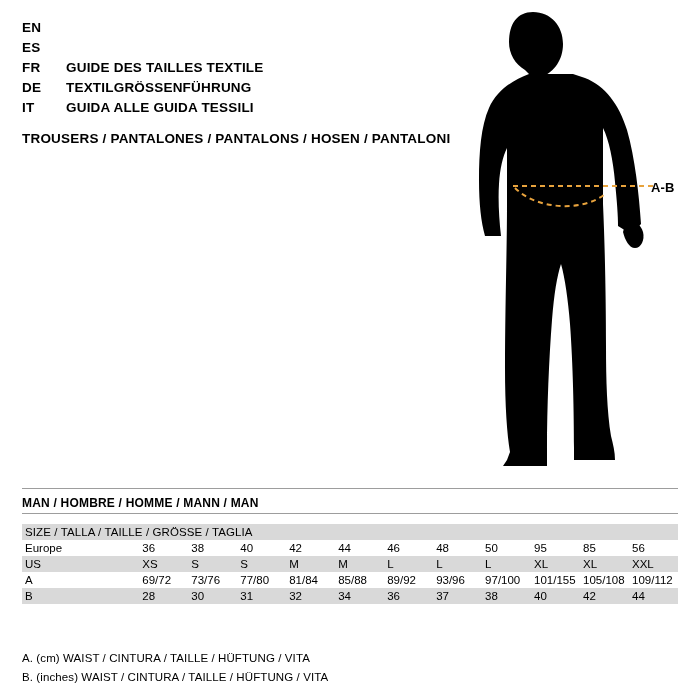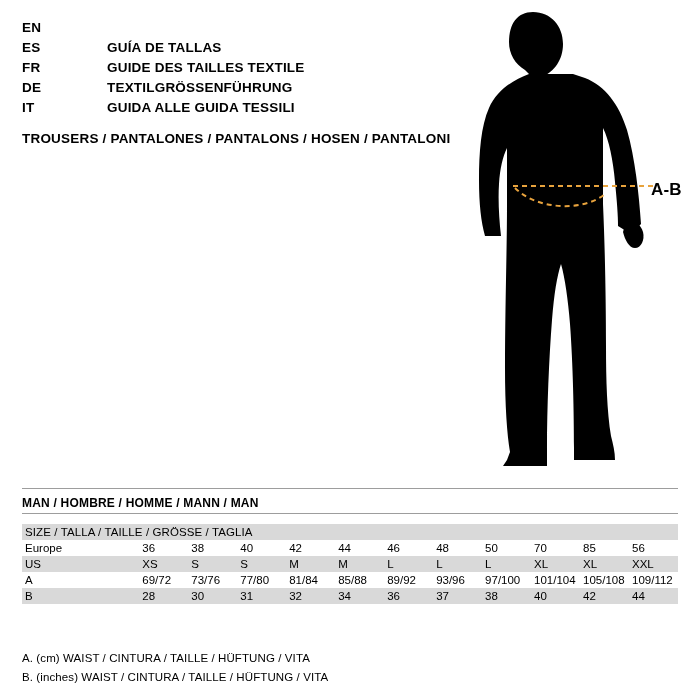--- a/index.html
+++ b/index.html
@@ -26,21 +26,20 @@
     position: absolute;
     left: 22px;
     top: 18px;
     width: 440px;
   }
   .lang-row {
     display: flex;
     align-items: flex-end;
     height: 20px;
     line-height: 20px;
-    gap: 41px;
   }
   .lang-code {
     width: 44px;
     font-size: 13.5px;
     font-weight: 700;
     letter-spacing: 0.3px;
   }
   .lang-text {
     font-size: 13.5px;
     font-weight: 700;
@@ -63,21 +62,21 @@
     width: 230px;
     height: 470px;
   }
   .figure-wrap svg {
     display: block;
   }
   .ab-label {
     position: absolute;
     left: 651px;
     top: 180px;
-    font-size: 17px;
+    font-size: 13px;
     font-weight: 700;
     letter-spacing: 0.2px;
     text-align: right;
   }
 
   
   .man-title {
     position: absolute;
     left: 22px;
     top: 496px;
@@ -136,21 +135,20 @@
 <body>
 
 <div class="page">
 
   <div class="lang-block">
     <div class="lang-row">
       <span class="lang-code">EN</span>
     </div>
     <div class="lang-row">
       <span class="lang-code">ES</span>
-      <span class="lang-text">GUÍA DE TALLAS</span>
     </div>
     <div class="lang-row">
       <span class="lang-code">FR</span>
       <span class="lang-text">GUIDE DES TAILLES TEXTILE</span>
     </div>
     <div class="lang-row">
       <span class="lang-code">DE</span>
       <span class="lang-text">TEXTILGRÖSSENFÜHRUNG</span>
     </div>
     <div class="lang-row">
@@ -215,21 +213,21 @@
       <tr class="plain">
         <td class="lbl">Europe</td>
         <td class="val">36</td>
         <td class="val">38</td>
         <td class="val">40</td>
         <td class="val">42</td>
         <td class="val">44</td>
         <td class="val">46</td>
         <td class="val">48</td>
         <td class="val">50</td>
-        <td class="val">70</td>
+        <td class="val">95</td>
         <td class="val">85</td>
         <td class="val">56</td>
       </tr>
       <tr class="shade">
         <td class="lbl">US</td>
         <td class="val">XS</td>
         <td class="val">S</td>
         <td class="val">S</td>
         <td class="val">M</td>
         <td class="val">M</td>
@@ -243,21 +241,21 @@
       <tr class="plain">
         <td class="lbl">A</td>
         <td class="val">69/72</td>
         <td class="val">73/76</td>
         <td class="val">77/80</td>
         <td class="val">81/84</td>
         <td class="val">85/88</td>
         <td class="val">89/92</td>
         <td class="val">93/96</td>
         <td class="val">97/100</td>
-        <td class="val">101/104</td>
+        <td class="val">101/155</td>
         <td class="val">105/108</td>
         <td class="val">109/112</td>
       </tr>
       <tr class="shade">
         <td class="lbl">B</td>
         <td class="val">28</td>
         <td class="val">30</td>
         <td class="val">31</td>
         <td class="val">32</td>
         <td class="val">34</td>

